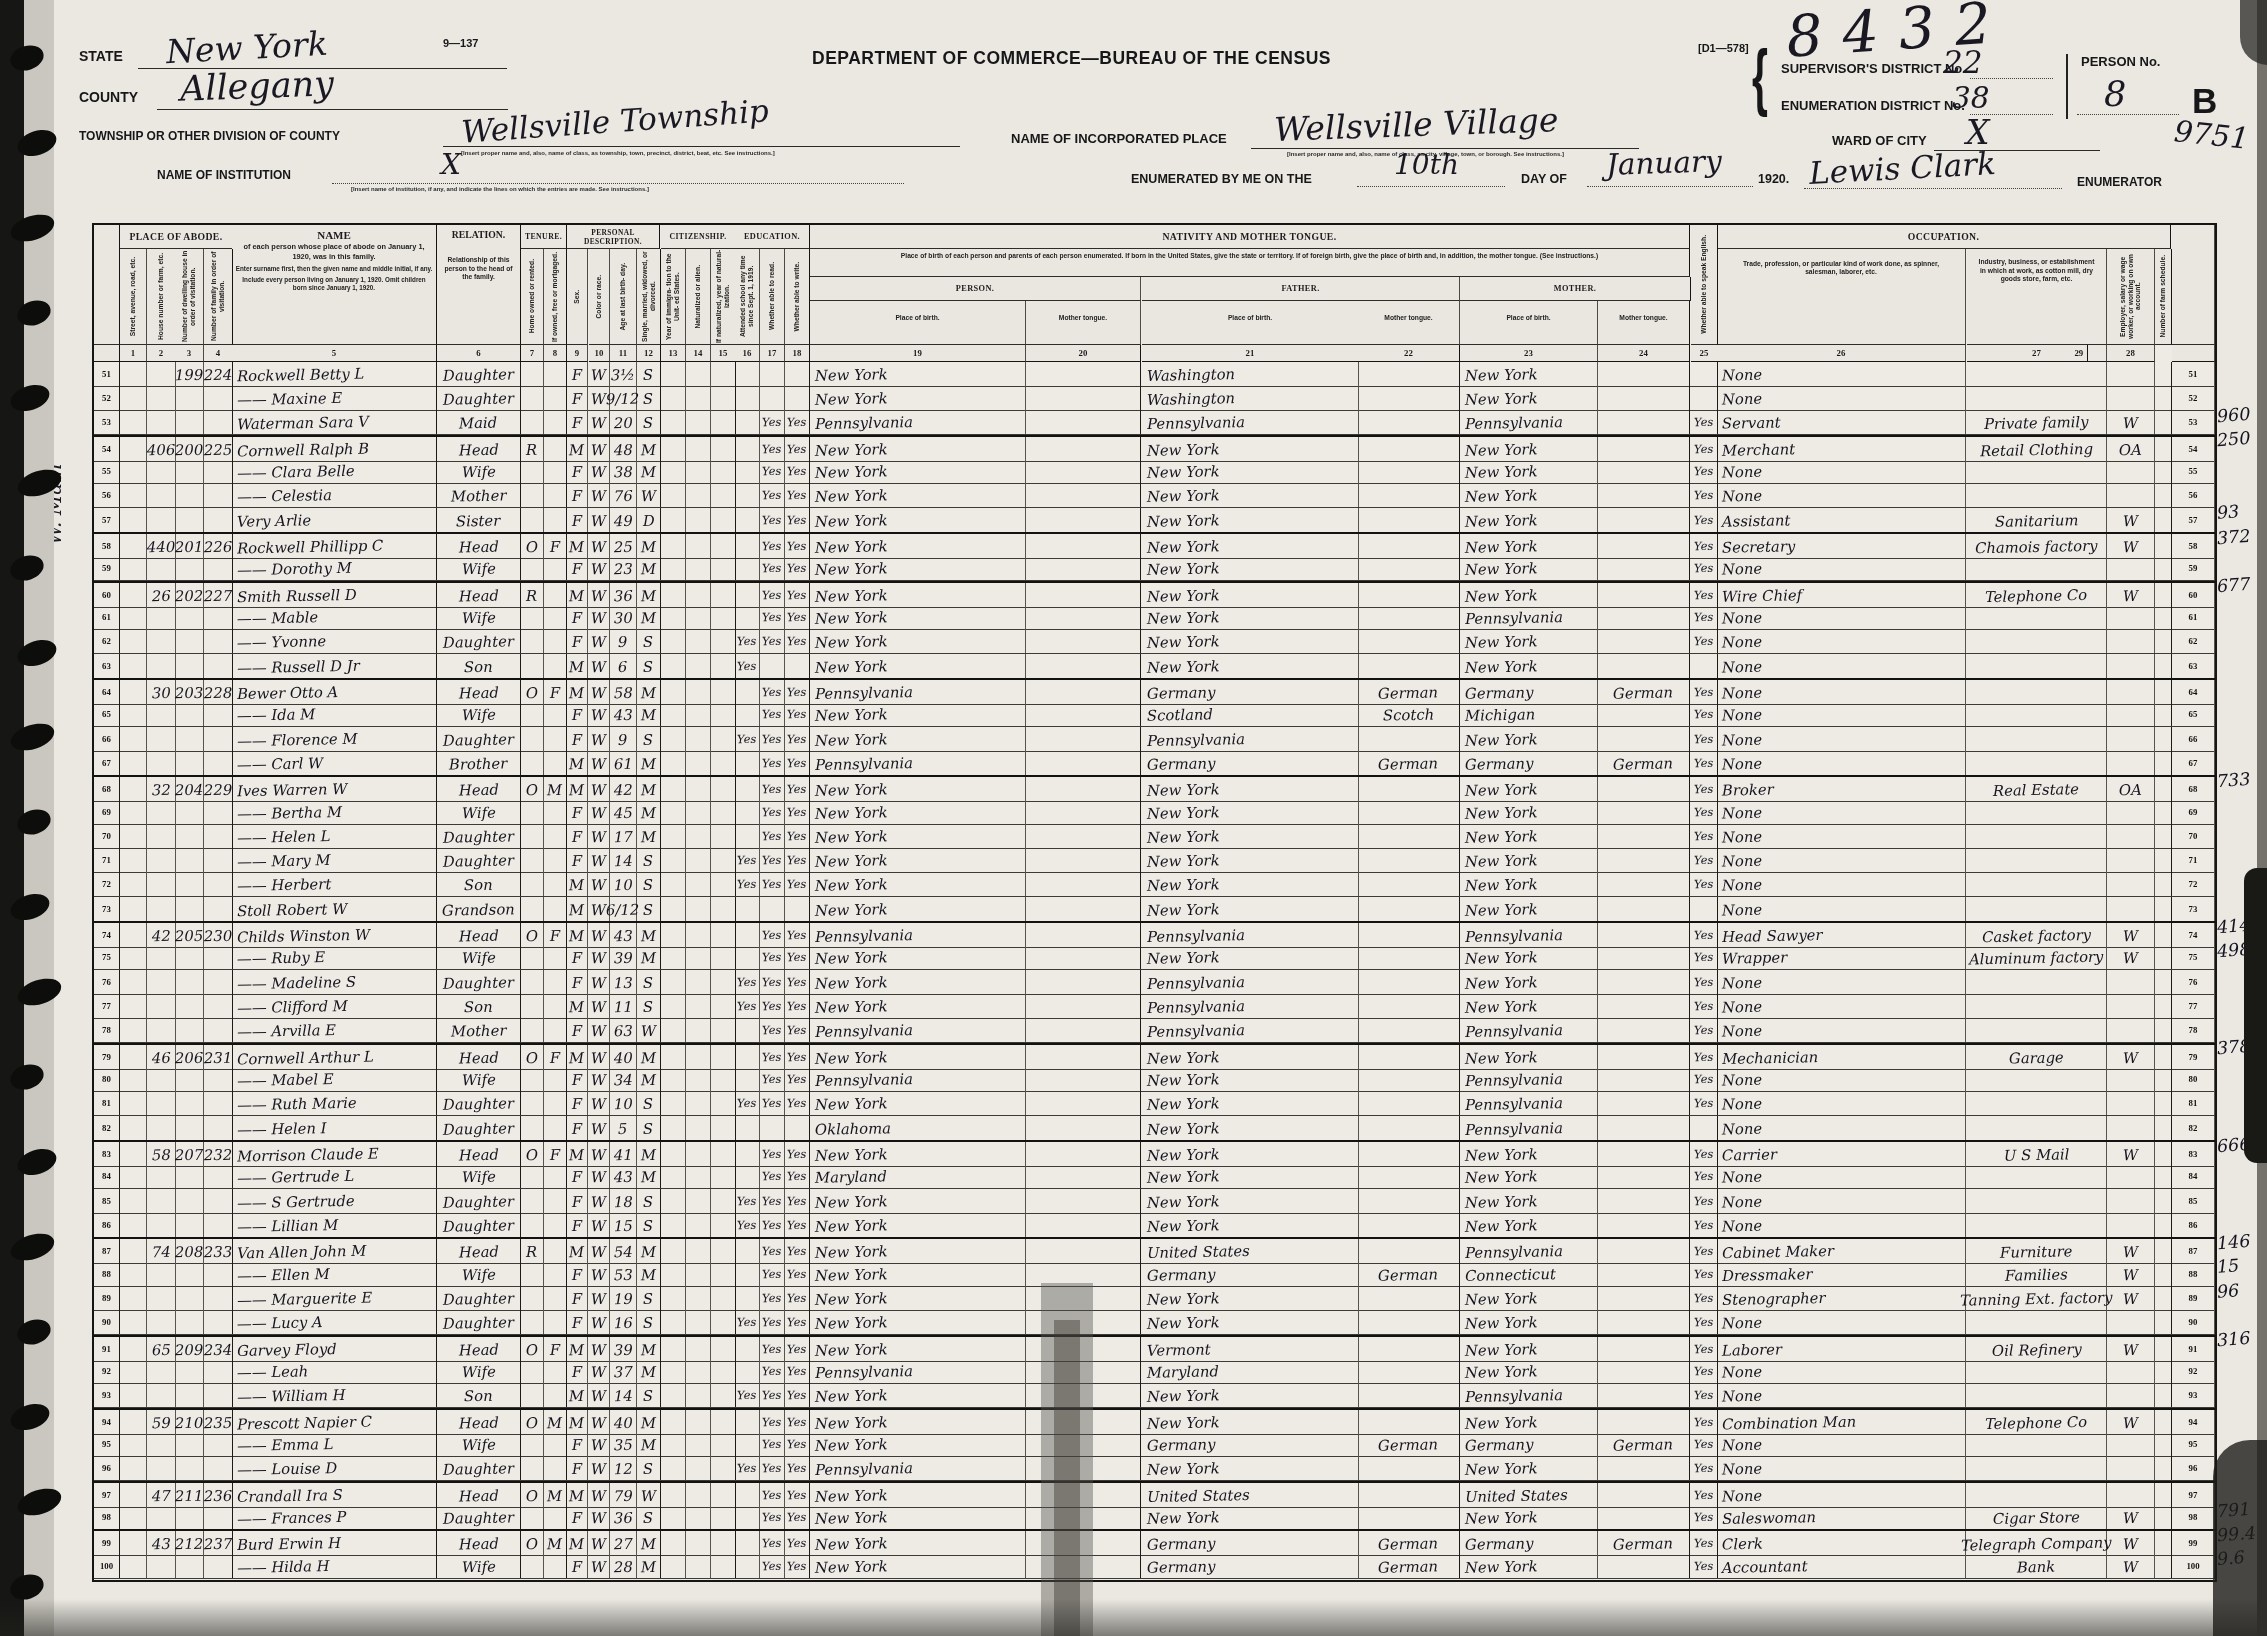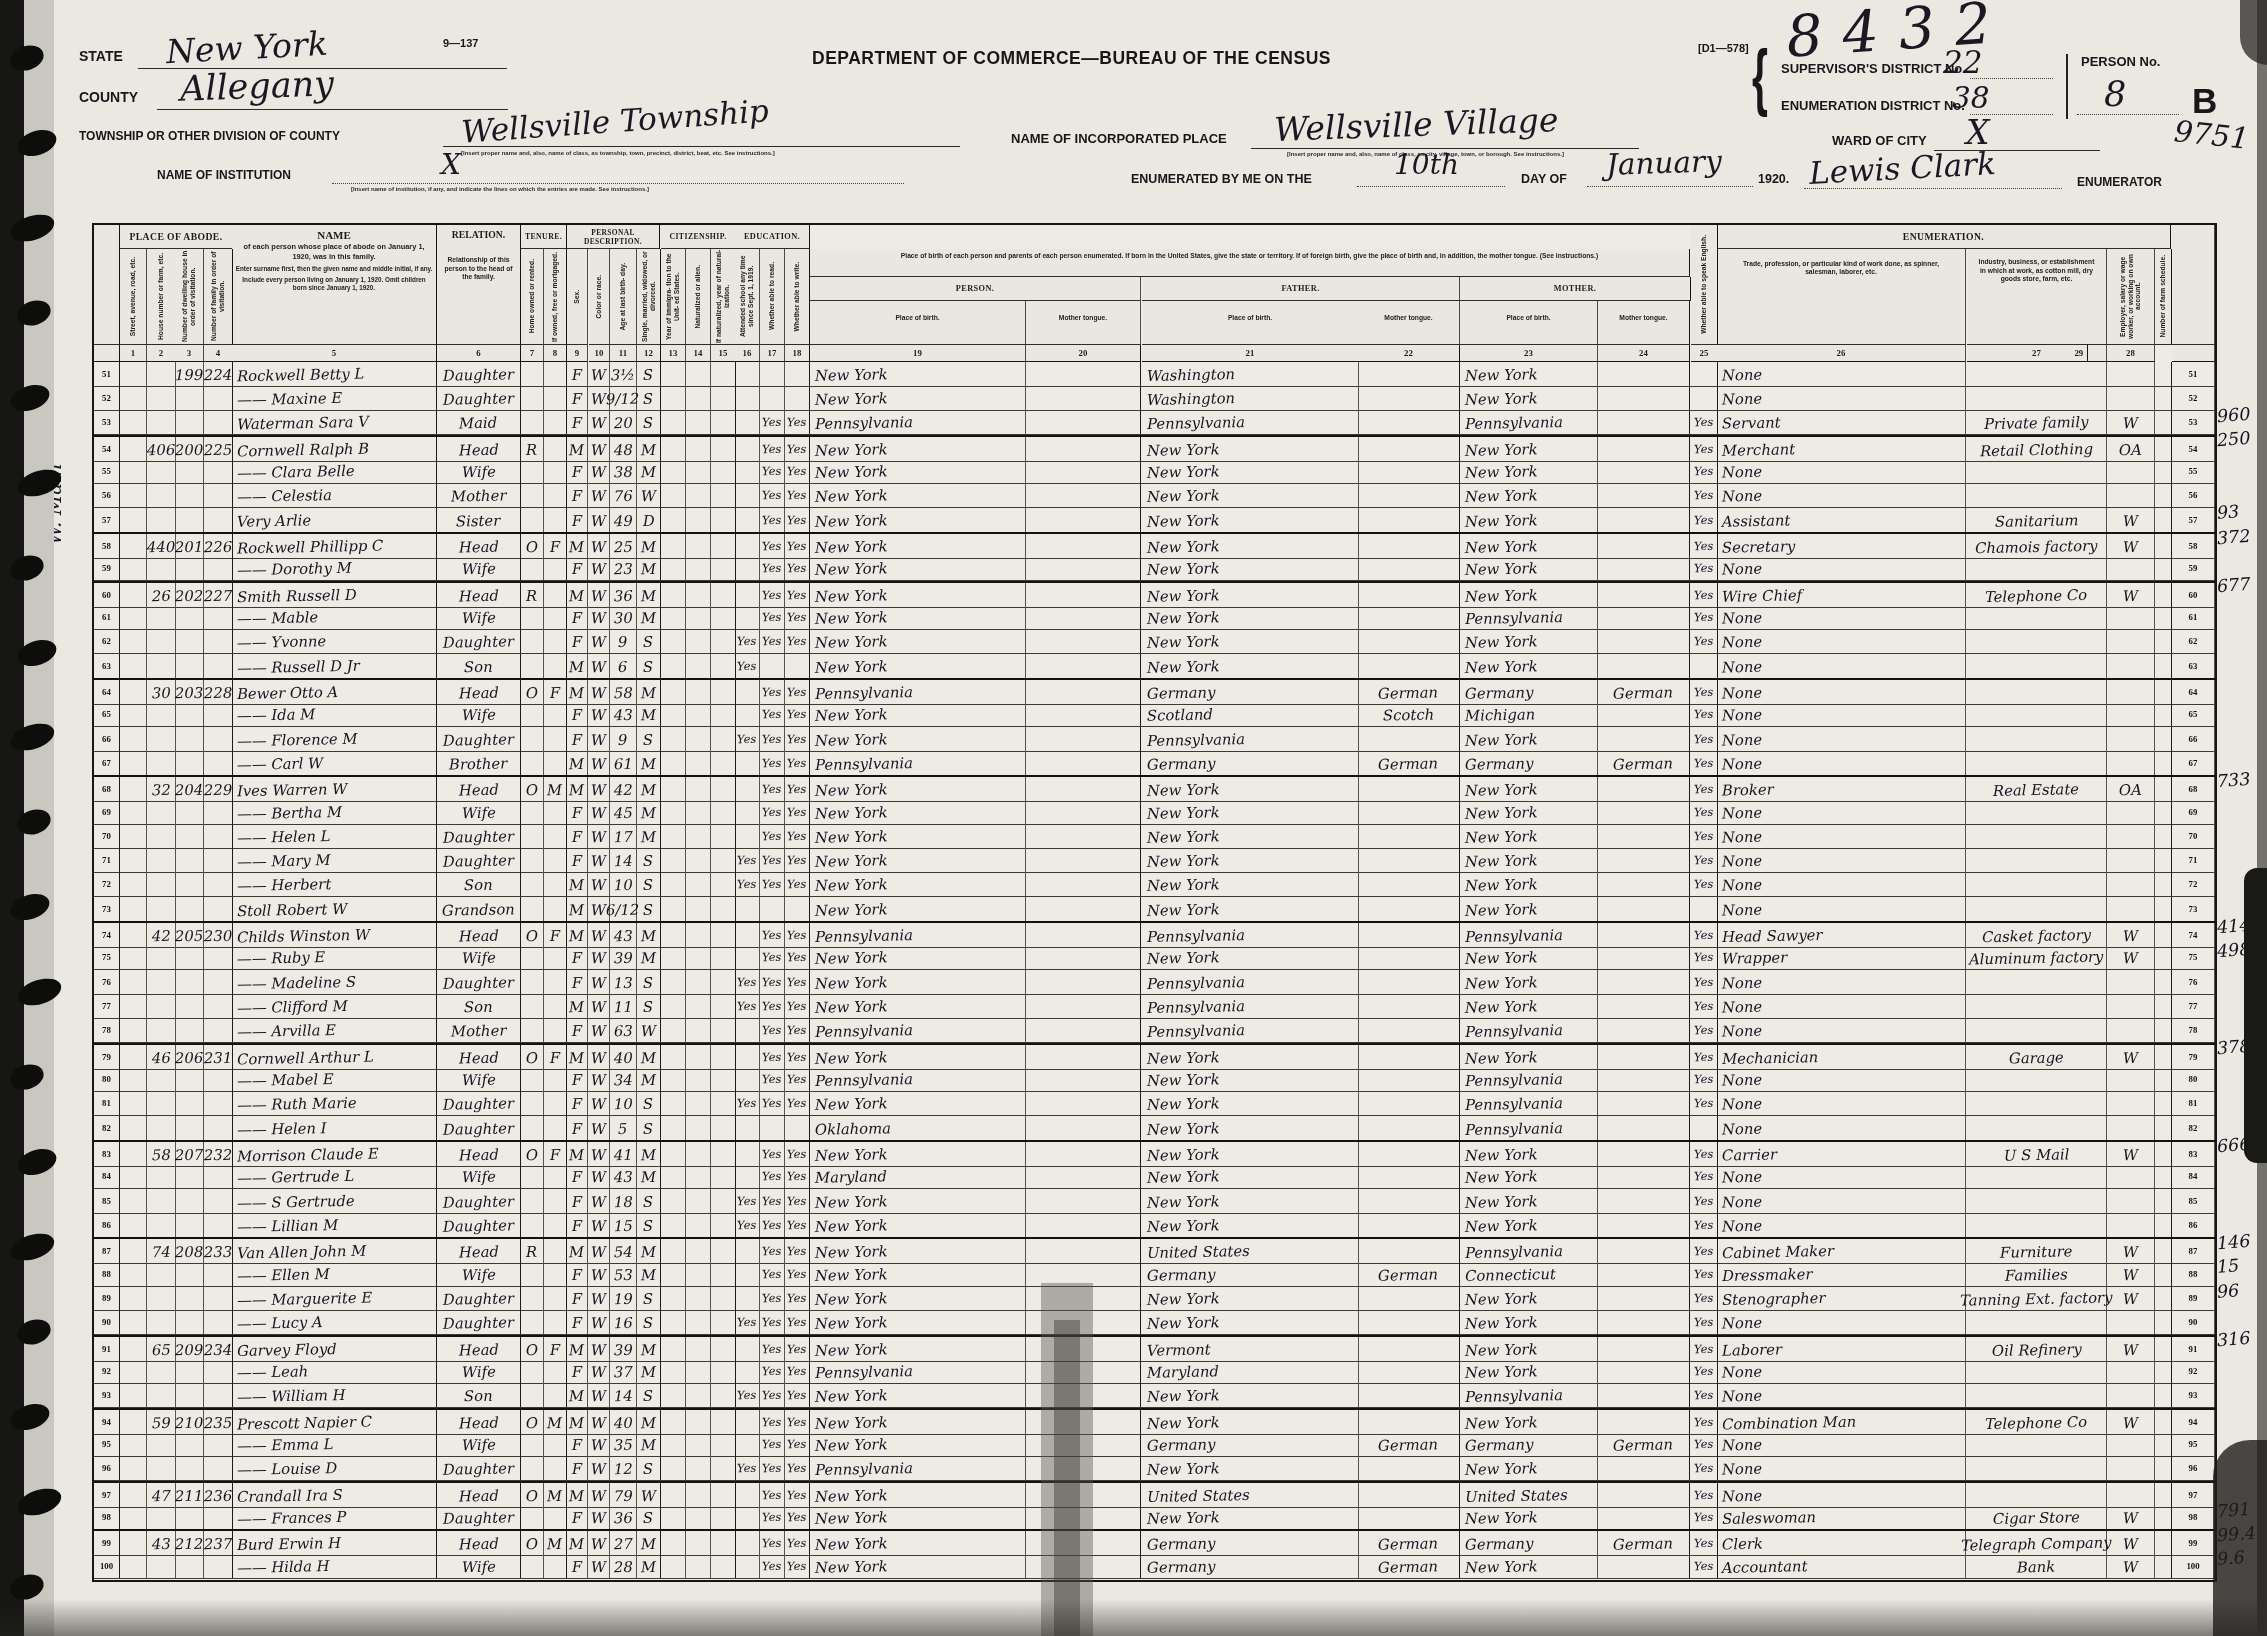--- a/index.html
+++ b/index.html
@@ -129,20 +129,21 @@
       </div>
       <div class="cell hcell hv gtitle" style="left: 473px; top: 0px; width: 93px; height: 24px;">
         <span style="font-size:7.4px;">PERSONAL DESCRIPTION.</span>
       </div>
       <div class="cell hcell hv gtitle" style="left: 567px; top: 0px; width: 75px; height: 24px;">
         <span style="font-size:7.8px;">CITIZENSHIP.</span>
       </div>
       <div class="cell hcell hv gtitle" style="left: 641px; top: 0px; width: 75px; height: 24px;">
         <span style="font-size:8.3px;">EDUCATION.</span>
       </div>
+      <div class="cell hcell hv gtitle" style="left: 716px; top: 0px; width: 880px; height: 24px;">NATIVITY AND MOTHER TONGUE.</div>
       <div class="cell hcell hv smalltxt" style="left: 716px; top: 24px; width: 880px; height: 28px;">
         <div style="padding:0.9px 28px;">Place of birth of each person and parents of each person enumerated.  If born in the United States, give the state or territory.  If of foreign birth, give the place of birth and, in addition, the mother tongue.  (See instructions.)</div>
       </div>
       <div class="cell hcell gtitle" style="left: 716px; top: 52px; width: 331px; height: 24px;">
         <span style="font-size:8.3px;">PERSON.</span>
       </div>
       <div class="cell hcell gtitle" style="left: 1048px; top: 52px; width: 318px; height: 24px;">
         <span style="font-size:8.3px;">FATHER.</span>
       </div>
       <div class="cell hcell hv gtitle" style="left: 1366px; top: 52px; width: 231px; height: 24px;">
@@ -159,21 +160,21 @@
       </div>
       <div class="cell hcell " style="left: 1264px; top: 76px; width: 102px; height: 44px;">
         <div class="smalltxt" style="padding-top:13px;">Mother tongue.</div>
       </div>
       <div class="cell hcell " style="left: 1366px; top: 76px; width: 138px; height: 44px;">
         <div class="smalltxt" style="padding-top:13px;">Place of birth.</div>
       </div>
       <div class="cell hcell  hv" style="left: 1504px; top: 76px; width: 92px; height: 44px;">
         <div class="smalltxt" style="padding-top:13px;">Mother tongue.</div>
       </div>
-      <div class="cell hcell hv gtitle" style="left: 1623px; top: 0px; width: 454px; height: 24px;">ENUMERATION.</div>
+      <div class="cell hcell hv gtitle" style="left: 1623px; top: 0px; width: 454px; height: 24px;">OCCUPATION.</div>
       <div class="cell hcell smalltxt" style="left: 1623px; top: 24px; width: 249px; height: 96px;">
         <div style="padding:9.2px 18.5px;">Trade, profession, or particular kind of work done, as spinner, salesman, laborer, etc.</div>
       </div>
       <div class="cell hcell smalltxt" style="left: 1873px; top: 24px; width: 140px; height: 96px;">
         <div style="padding:7.4px 7.4px;">Industry, business, or establishment in which at work, as cotton mill, dry goods store, farm, etc.</div>
       </div>
       <div class="cell hcell" style="left: 2078px; top: 0px; width: 43px; height: 120px;"></div>
       <div class="cell hcell vlab" style="left: 26px; top: 24px; width: 27px; height: 96px;">
         <span>Street, avenue, road, etc.</span>
       </div>

